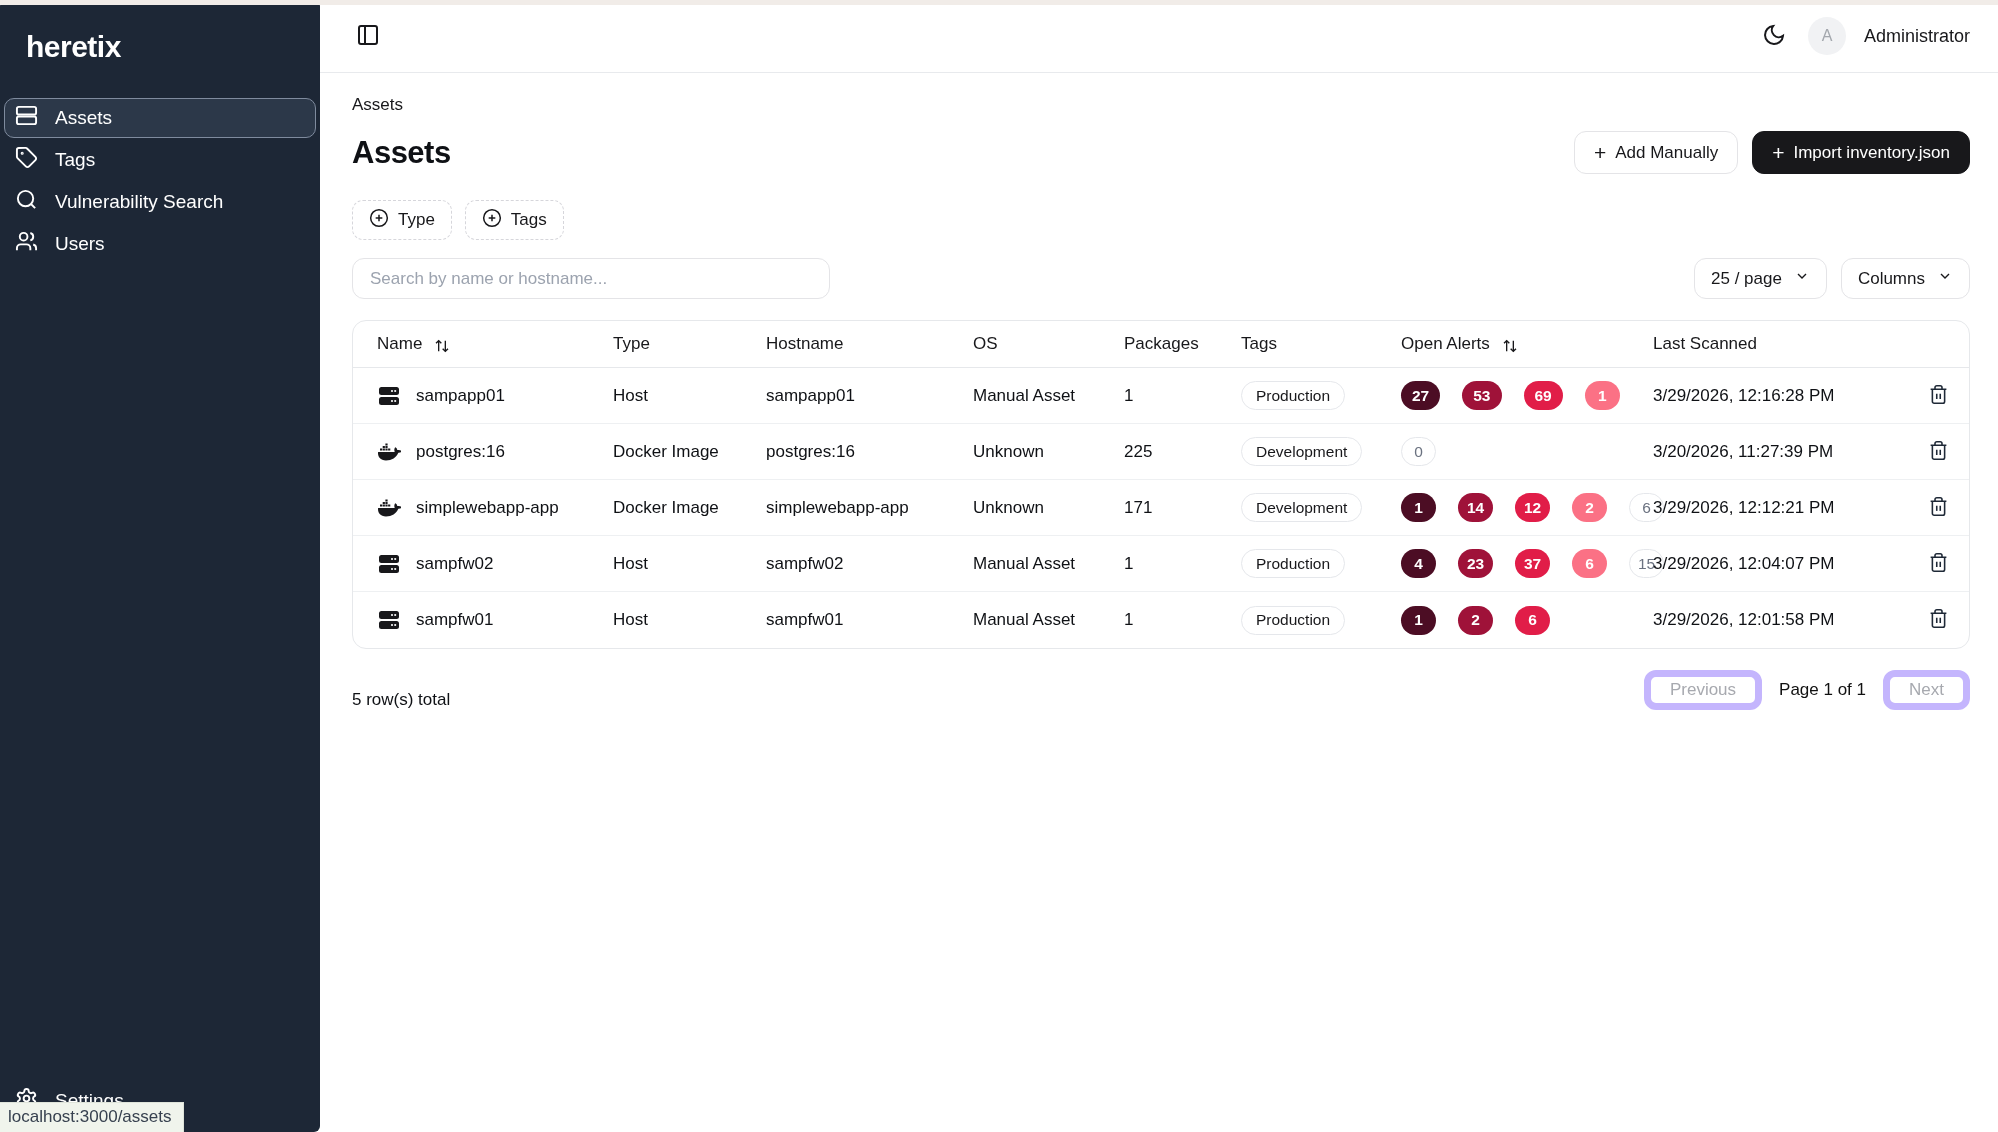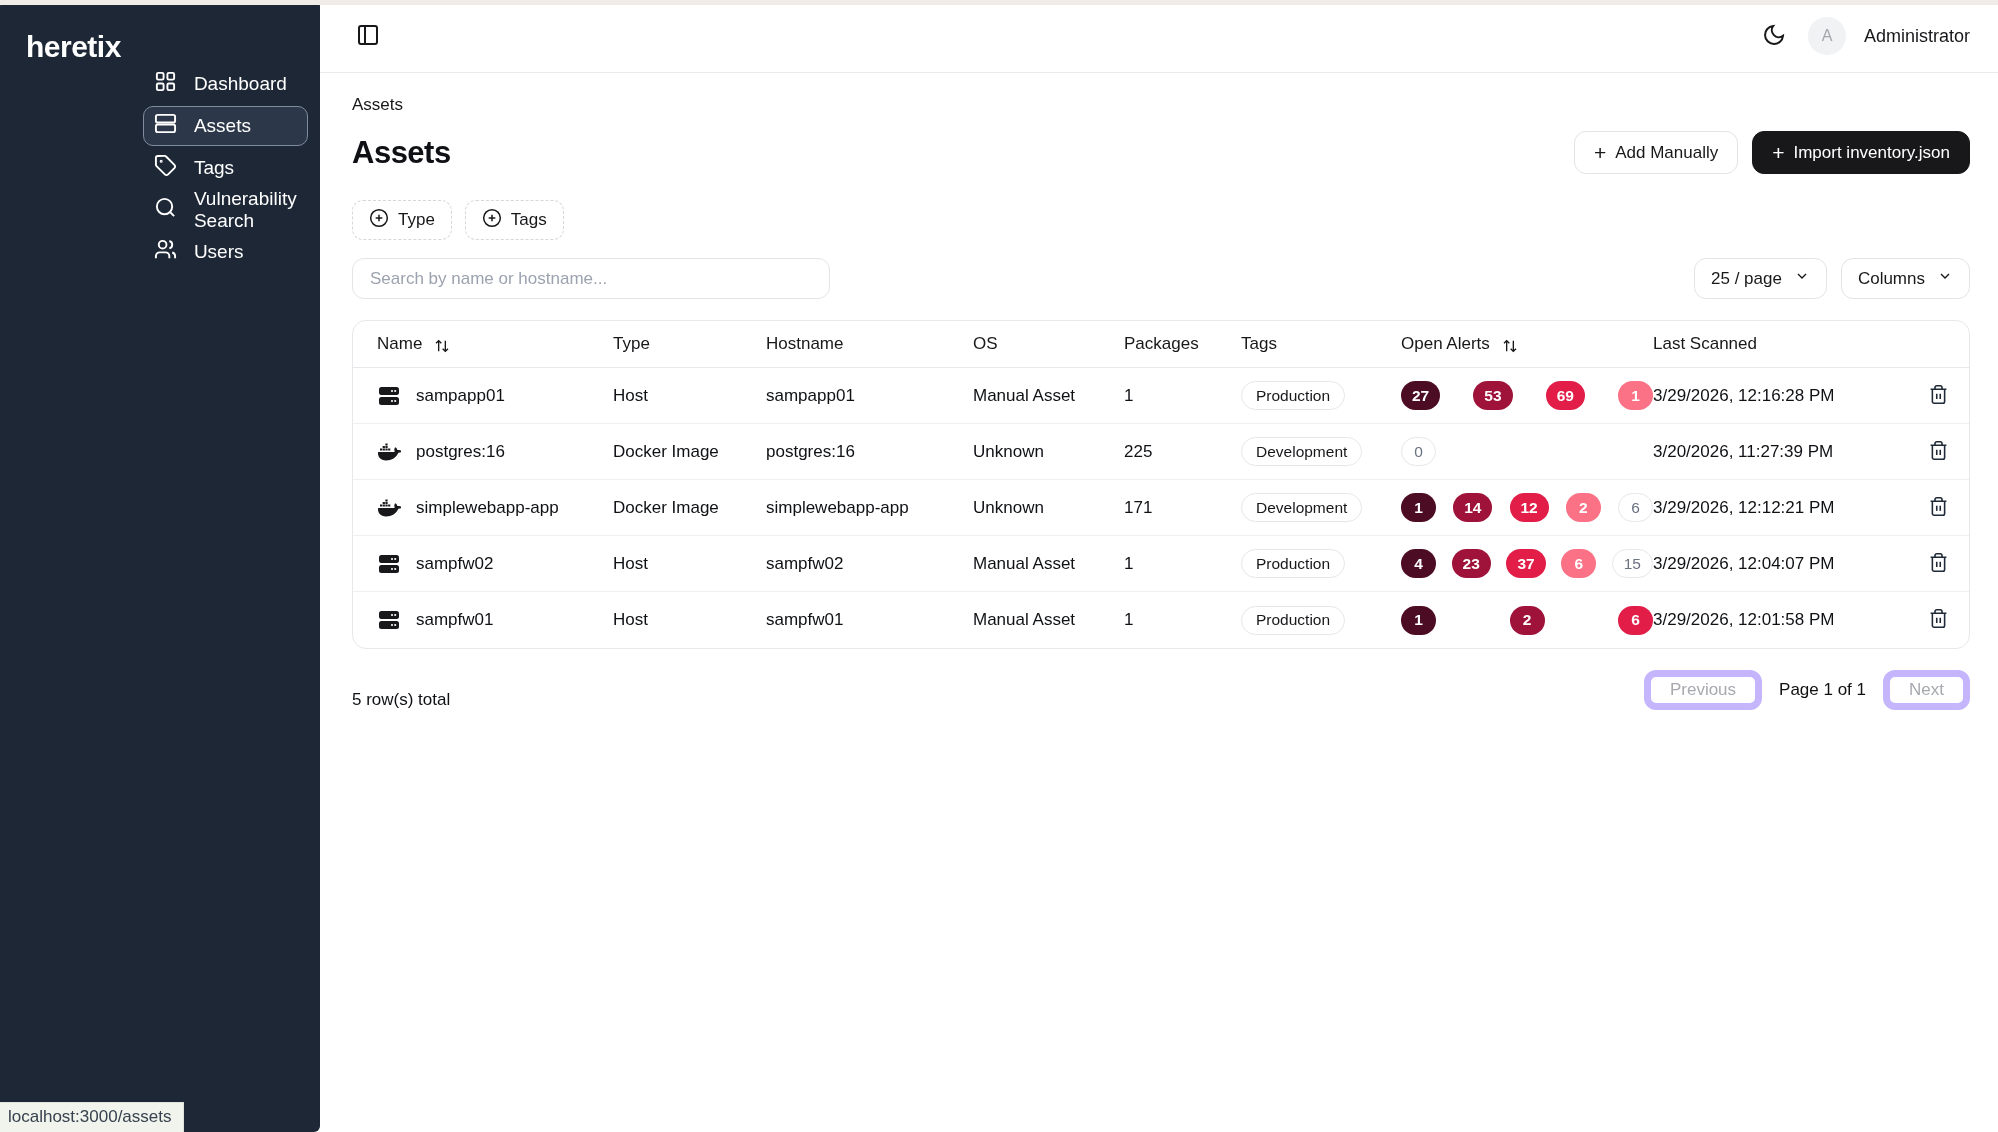--- a/index.html
+++ b/index.html
@@ -10,21 +10,21 @@
   }
   body::before { 
     content:""; position:absolute; top:0; left:0; right:0; height:5px;
     background:#f1ece8; z-index:50;
   }
   .app { display:flex; width:1998px; height:1132px; }
 
   
   .sidebar {
     width:320px; min-width:320px; height:100%;
-    background:#1d2736; color:#fff; display:flex; flex-direction:row;
+    background:#1d2736; color:#fff; display:flex; flex-direction:column;
     padding:30px 4px 10px 4px; position:relative;border-radius:6px;
   }
   .logo { font-size:30px; font-weight:700; letter-spacing:-0.5px; padding:0 22px 0 22px; }
   .nav { margin-top:34px; display:flex; flex-direction:column; gap:2px; }
   .nav-item {
     display:flex; align-items:center; gap:17px; height:40px;
     padding:0 10px 0 10px; border-radius:10px; cursor:pointer;
     color:#ffffff; font-size:19px; border:1px solid transparent;
   }
   .nav-item svg { width:23px; height:23px; stroke:#fff; fill:none; stroke-width:2; flex:none; }
@@ -112,21 +112,21 @@
   .cell { font-size:17px; color:#0f1115; }
   .name-cell { display:flex; align-items:center; gap:15px; font-weight:500; }
   .rowicon { display:flex; }
   .rowicon svg { width:24px; height:24px; }
   .tags-cell { display:flex; gap:8px; }
   .tag-pill {
     display:inline-flex; align-items:center; height:29px; padding:0 14px;
     border:1px solid #e5e7eb; border-radius:999px; font-size:15.5px; color:#18181b;
     font-weight:500; background:#fff;
   }
-  .alerts-cell { display:flex; gap:7px; align-items:center;justify-content:space-between; }
+  .alerts-cell { display:flex; gap:22px; align-items:center; }
   .badge {
     min-width:35px; height:29px; padding:0 11px; border-radius:999px;
     display:inline-flex; align-items:center; justify-content:center;
     font-size:15.5px; font-weight:700; color:#fff;
   }
   .badge-none { background:#fff; border:1px solid #e5e7eb; color:#6b7280; font-weight:500; }
   .actions-cell { display:flex; justify-content:flex-start; padding-left:12px; }
   .trash-btn { background:none; border:none; cursor:pointer; padding:5px; display:flex; }
   .trash-btn svg { width:21px; height:21px; stroke:#1f2937; fill:none; stroke-width:1.8; }
 
@@ -140,31 +140,20 @@
   .page-info { font-size:17px; color:#111; }
 </style>
 </head>
 <body>
 
 <div class="app">
 
   <aside class="sidebar">
     <div class="logo">heretix</div>
     <nav class="nav">
-      <div class="nav-item">
-        <span class="nav-ic">
-          <svg viewBox="0 0 24 24">
-              <rect x="3" y="3" width="7" height="7" rx="1.5"></rect>
-              <rect x="14" y="3" width="7" height="7" rx="1.5"></rect>
-              <rect x="3" y="14" width="7" height="7" rx="1.5"></rect>
-              <rect x="14" y="14" width="7" height="7" rx="1.5"></rect>
-            </svg>
-        </span>
-        <span>Dashboard</span>
-      </div>
       <div class="nav-item active">
         <span class="nav-ic">
           <svg viewBox="0 0 24 24">
               <rect x="2" y="3" width="20" height="8" rx="2"></rect>
               <rect x="2" y="13" width="20" height="8" rx="2"></rect>
               <line x1="6" y1="7" x2="6.01" y2="7"></line>
               <line x1="6" y1="17" x2="6.01" y2="17"></line>
             </svg>
         </span>
         <span>Assets</span>

